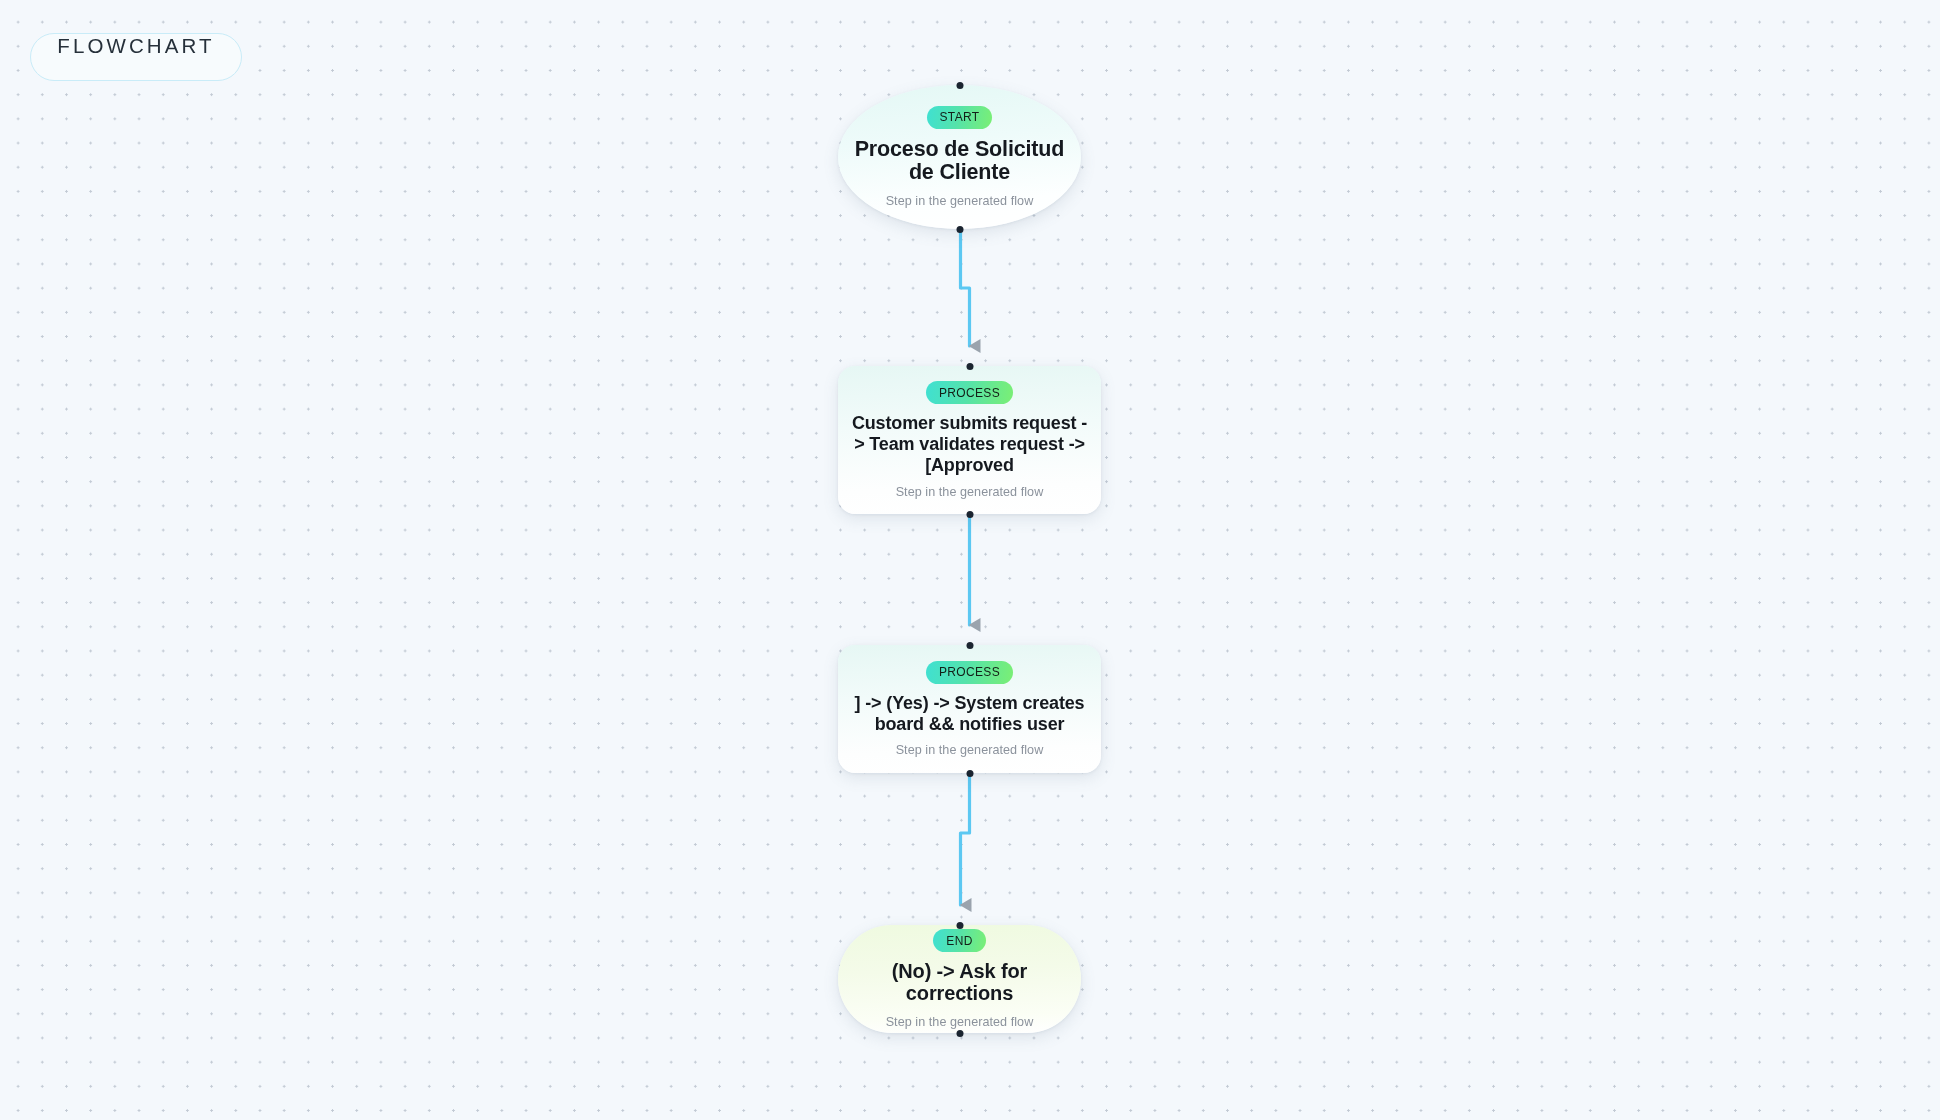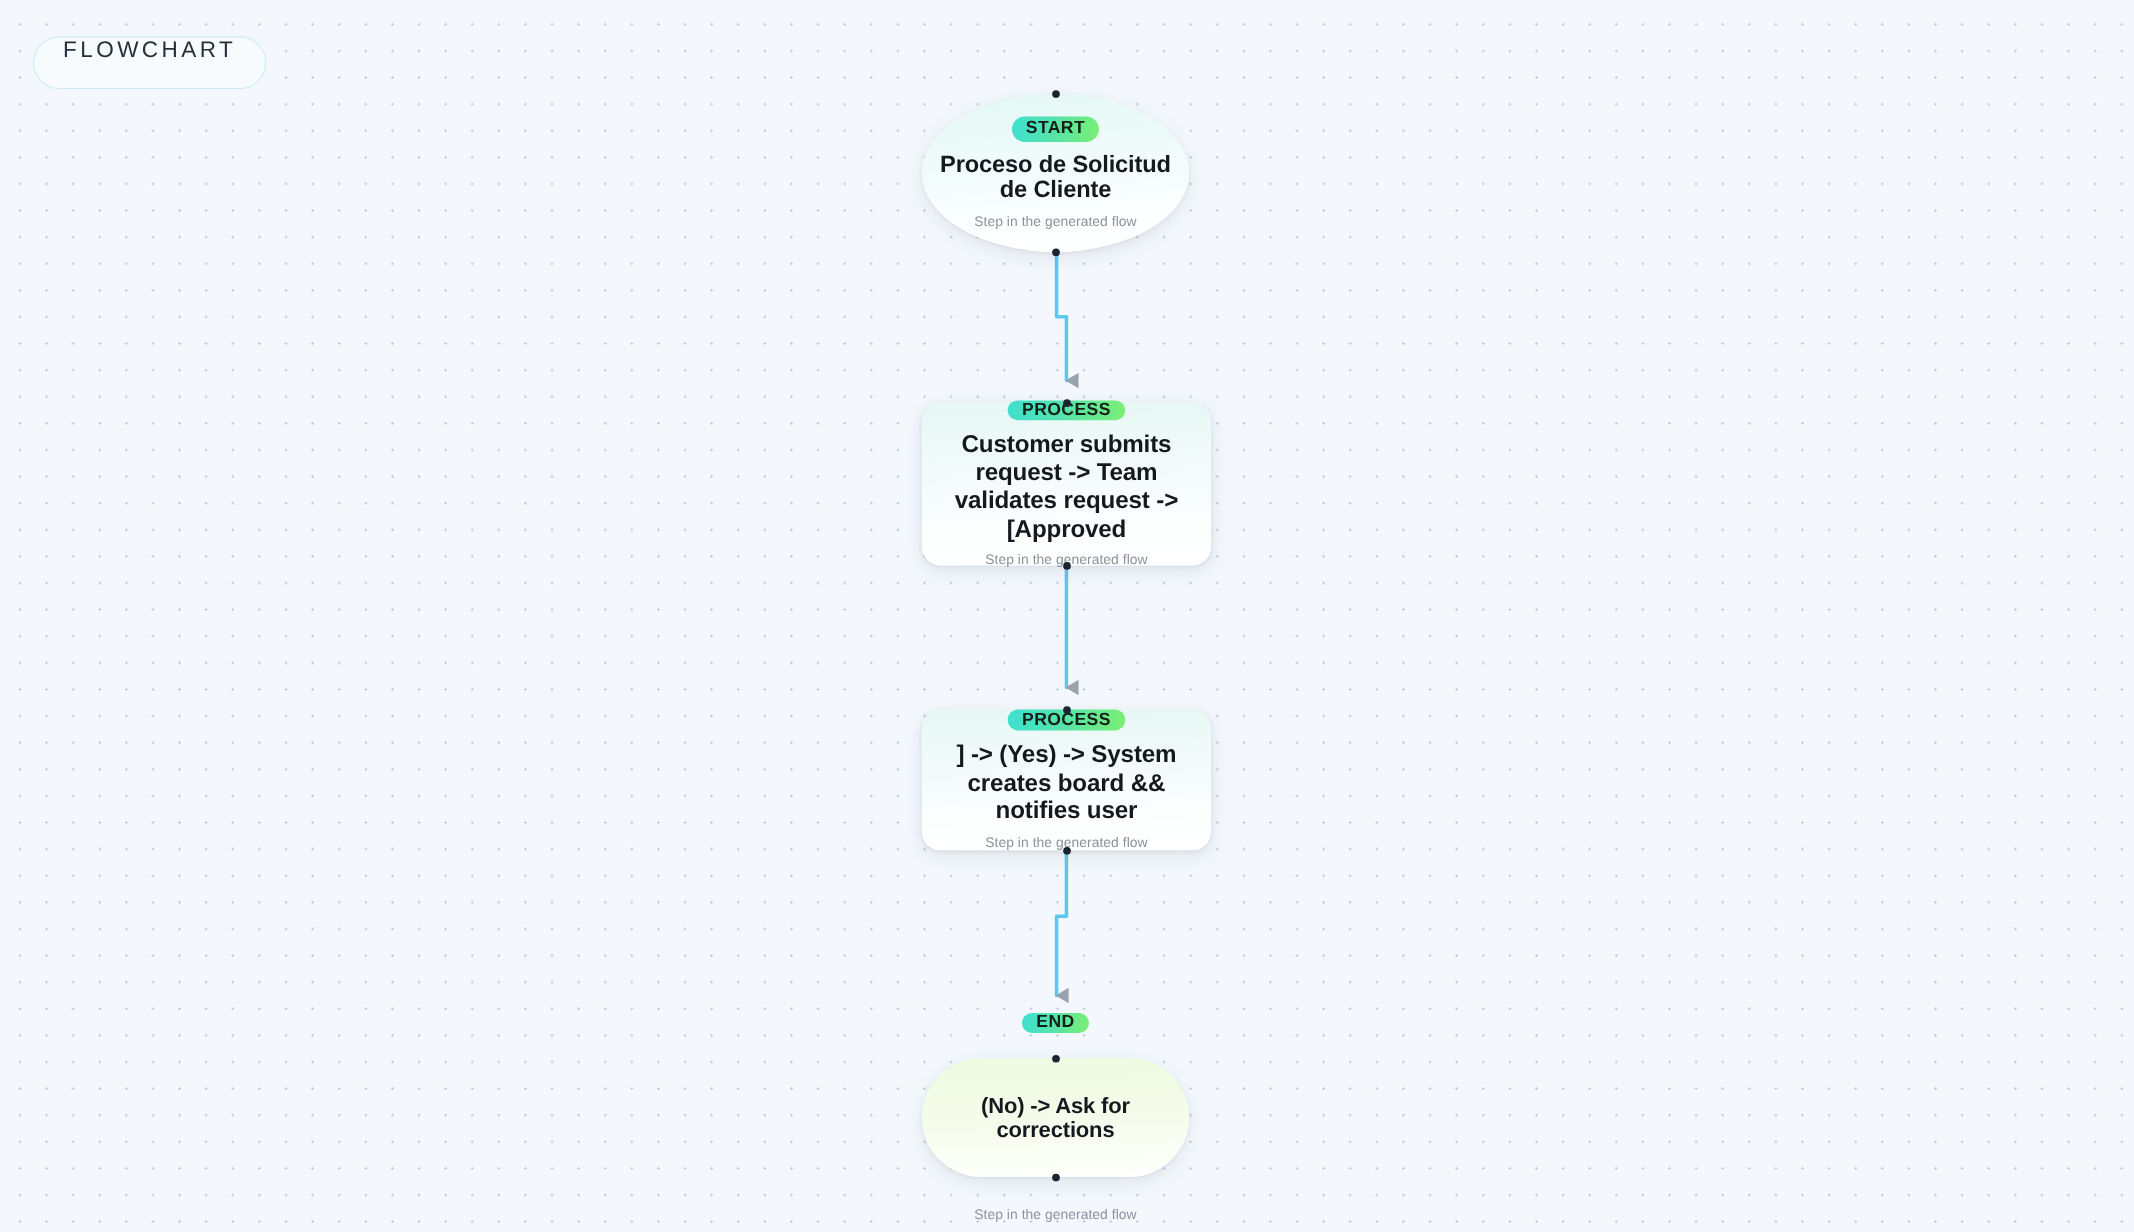--- a/index.html
+++ b/index.html
@@ -83,55 +83,54 @@
     width: 263px;
     border-radius: 17px;
     background: linear-gradient(178deg, #e6f7f4 0%, #f2fbfa 40%, #fdfefe 80%, #ffffff 100%);
   }
 
   .node.process-1 { left: 838px; top: 366px; height: 148px; }
   .node.process-2 { left: 838px; top: 645px; height: 128px; }
 
   .node.end-node {
     left: 838px;
-    top: 962px;
+    top: 925px;
     width: 243px;
     height: 108px;
     border-radius: 56px;
     background: linear-gradient(178deg, #effae0 0%, #f4fbe9 42%, #fbfef5 82%, #ffffff 100%);
-    gap: 48px;
   }
 
   
   .type-badge {
     display: inline-flex;
     align-items: center;
     justify-content: center;
     height: 23px;
     padding: 0 13px;
     border-radius: 12px;
-    font-size: 16px;
-    font-weight: 700;
+    font-size: 12px;
+    font-weight: 400;
     letter-spacing: 0.35px;
     color: #132018;
     background: linear-gradient(100deg, #3fe0d2 0%, #55e3a9 48%, #7bef74 100%);
     margin-bottom: 9px;
     white-space: nowrap;
   }
 
   .node-title {
     font-size: 21.5px;
     font-weight: 700;
     line-height: 1.08;
     color: #15191f;
     letter-spacing: -0.15px;
     max-width: 230px;
   }
   .process-node .node-title {
-    font-size: 22px;
+    font-size: 18px;
     line-height: 1.16;
     max-width: 238px;
   }
   .end-node .node-title { font-size: 20px; max-width: 232px; }
 
   .node-sub {
     margin-top: 10px;
     font-size: 12.6px;
     color: #8b929c;
     font-weight: 400;

